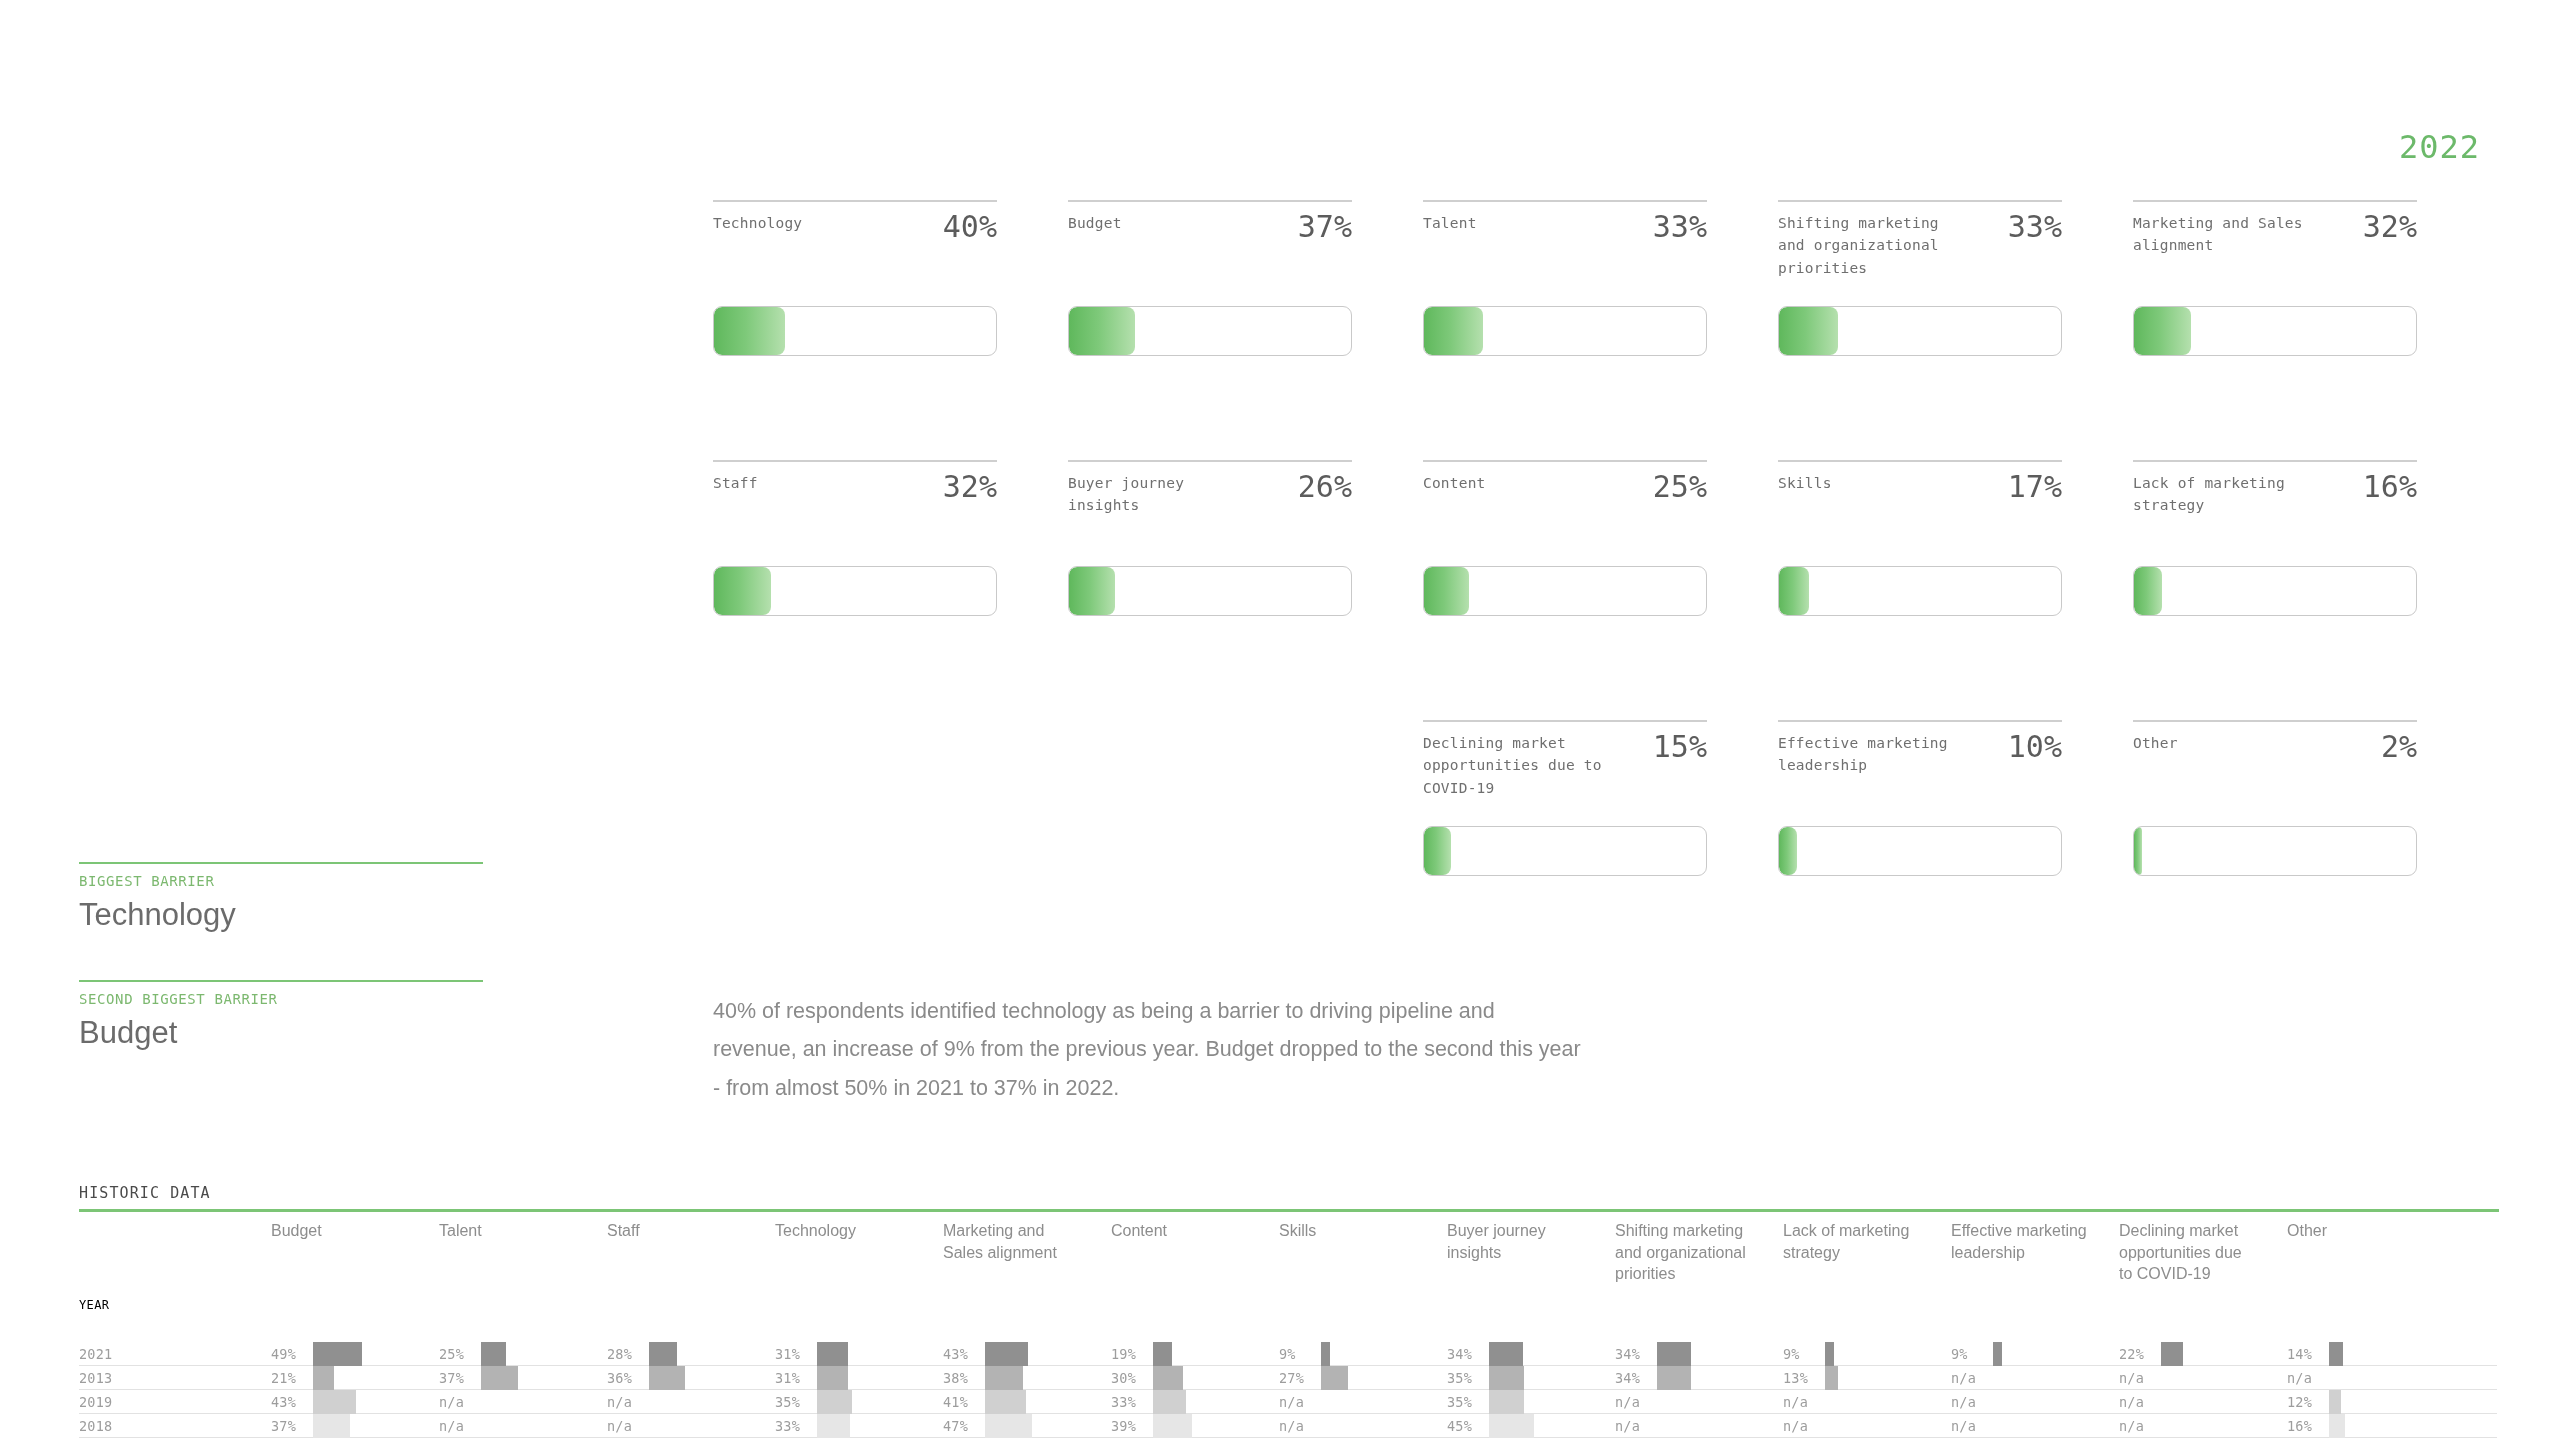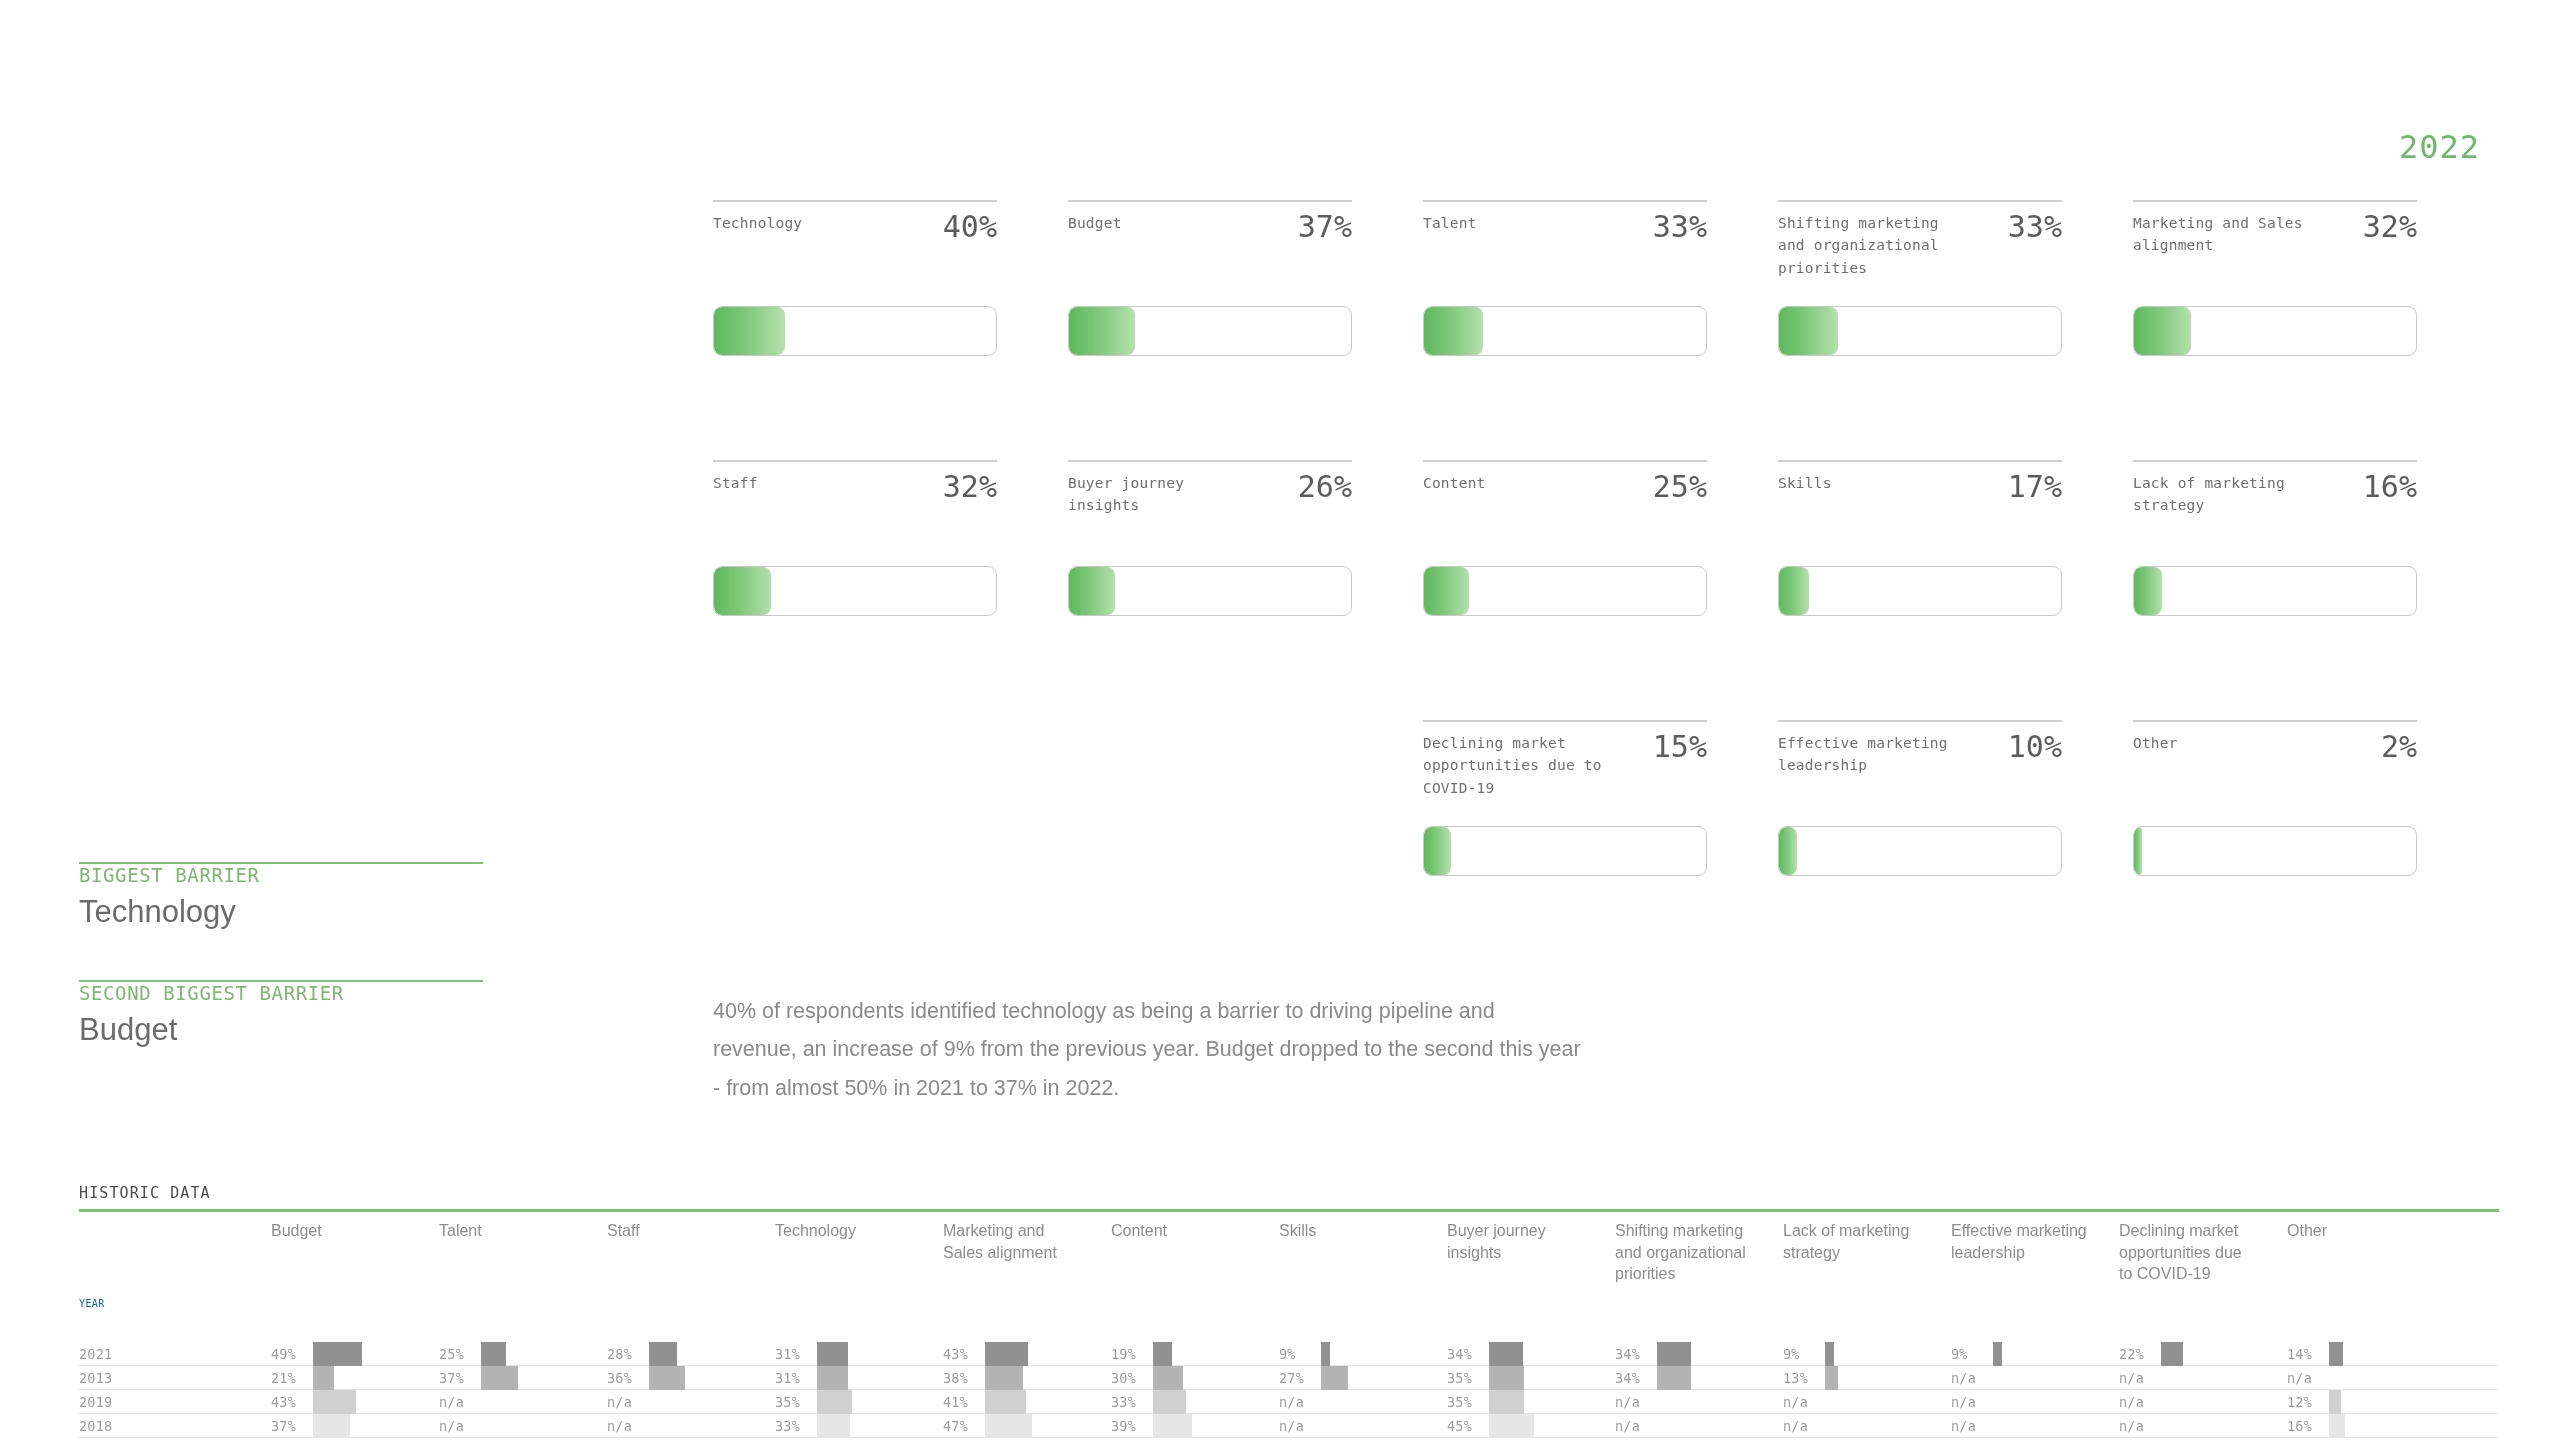--- a/index.html
+++ b/index.html
@@ -77,21 +77,21 @@
     position: absolute; left: 0; top: 0; bottom: 0;
     border-radius: 8px;
     background: linear-gradient(90deg,#5fb85c 0%, #7ec97a 45%, #b5e0ae 100%);
   }
 
   
   .callout { position: absolute; left: 79px; width: 404px; }
   .callout .rule { border-top: 2.5px solid #7cc576; }
   .callout .kicker {
     font-family: "DejaVu Sans Mono", monospace;
-    font-size: 19px; color: #7cb86f; letter-spacing: .6px; margin-top: 0;
+    font-size: 14px; color: #7cb86f; letter-spacing: .6px; margin-top: 9px;
   }
   .callout .name {
     font-size: 31px; color: #6b6b6b; margin-top: 8px; font-weight: 400;
   }
   #callout-1 { top: 862px; }
   #callout-2 { top: 980px; }
 
   
   .narrative {
     position: absolute; left: 713px; top: 992px; width: 870px;
@@ -107,21 +107,21 @@
   .hist-rule { border-top: 3px solid #7cc576; margin-top: 7px; }
 
   .hist-body { position: relative; margin-top: 8px; height: 210px; }
   .hist-col { position: absolute; top: 0; }
   .hist-col .colhdr {
     font-size: 16px; color: #8d8d8d; line-height: 1.35; height: 64px;
     width: 140px;
   }
   .yearlbl {
     font-family: "DejaVu Sans Mono", monospace;
-    font-size: 10px; color: #0369a1; letter-spacing: .4px;
+    font-size: 12px; color: #000000; letter-spacing: .4px;
     position: absolute; top: 78px; left: 0;
   }
   .rows { position: absolute; top: 98px; left: 0; margin-top: 24px; }
   .hrow {
     display: flex; align-items: center;
     height: 24px; border-bottom: 1.5px solid #e2e2e2;
     position: relative;
   }
   .hrow .pct {
     font-family: "DejaVu Sans Mono", monospace;

